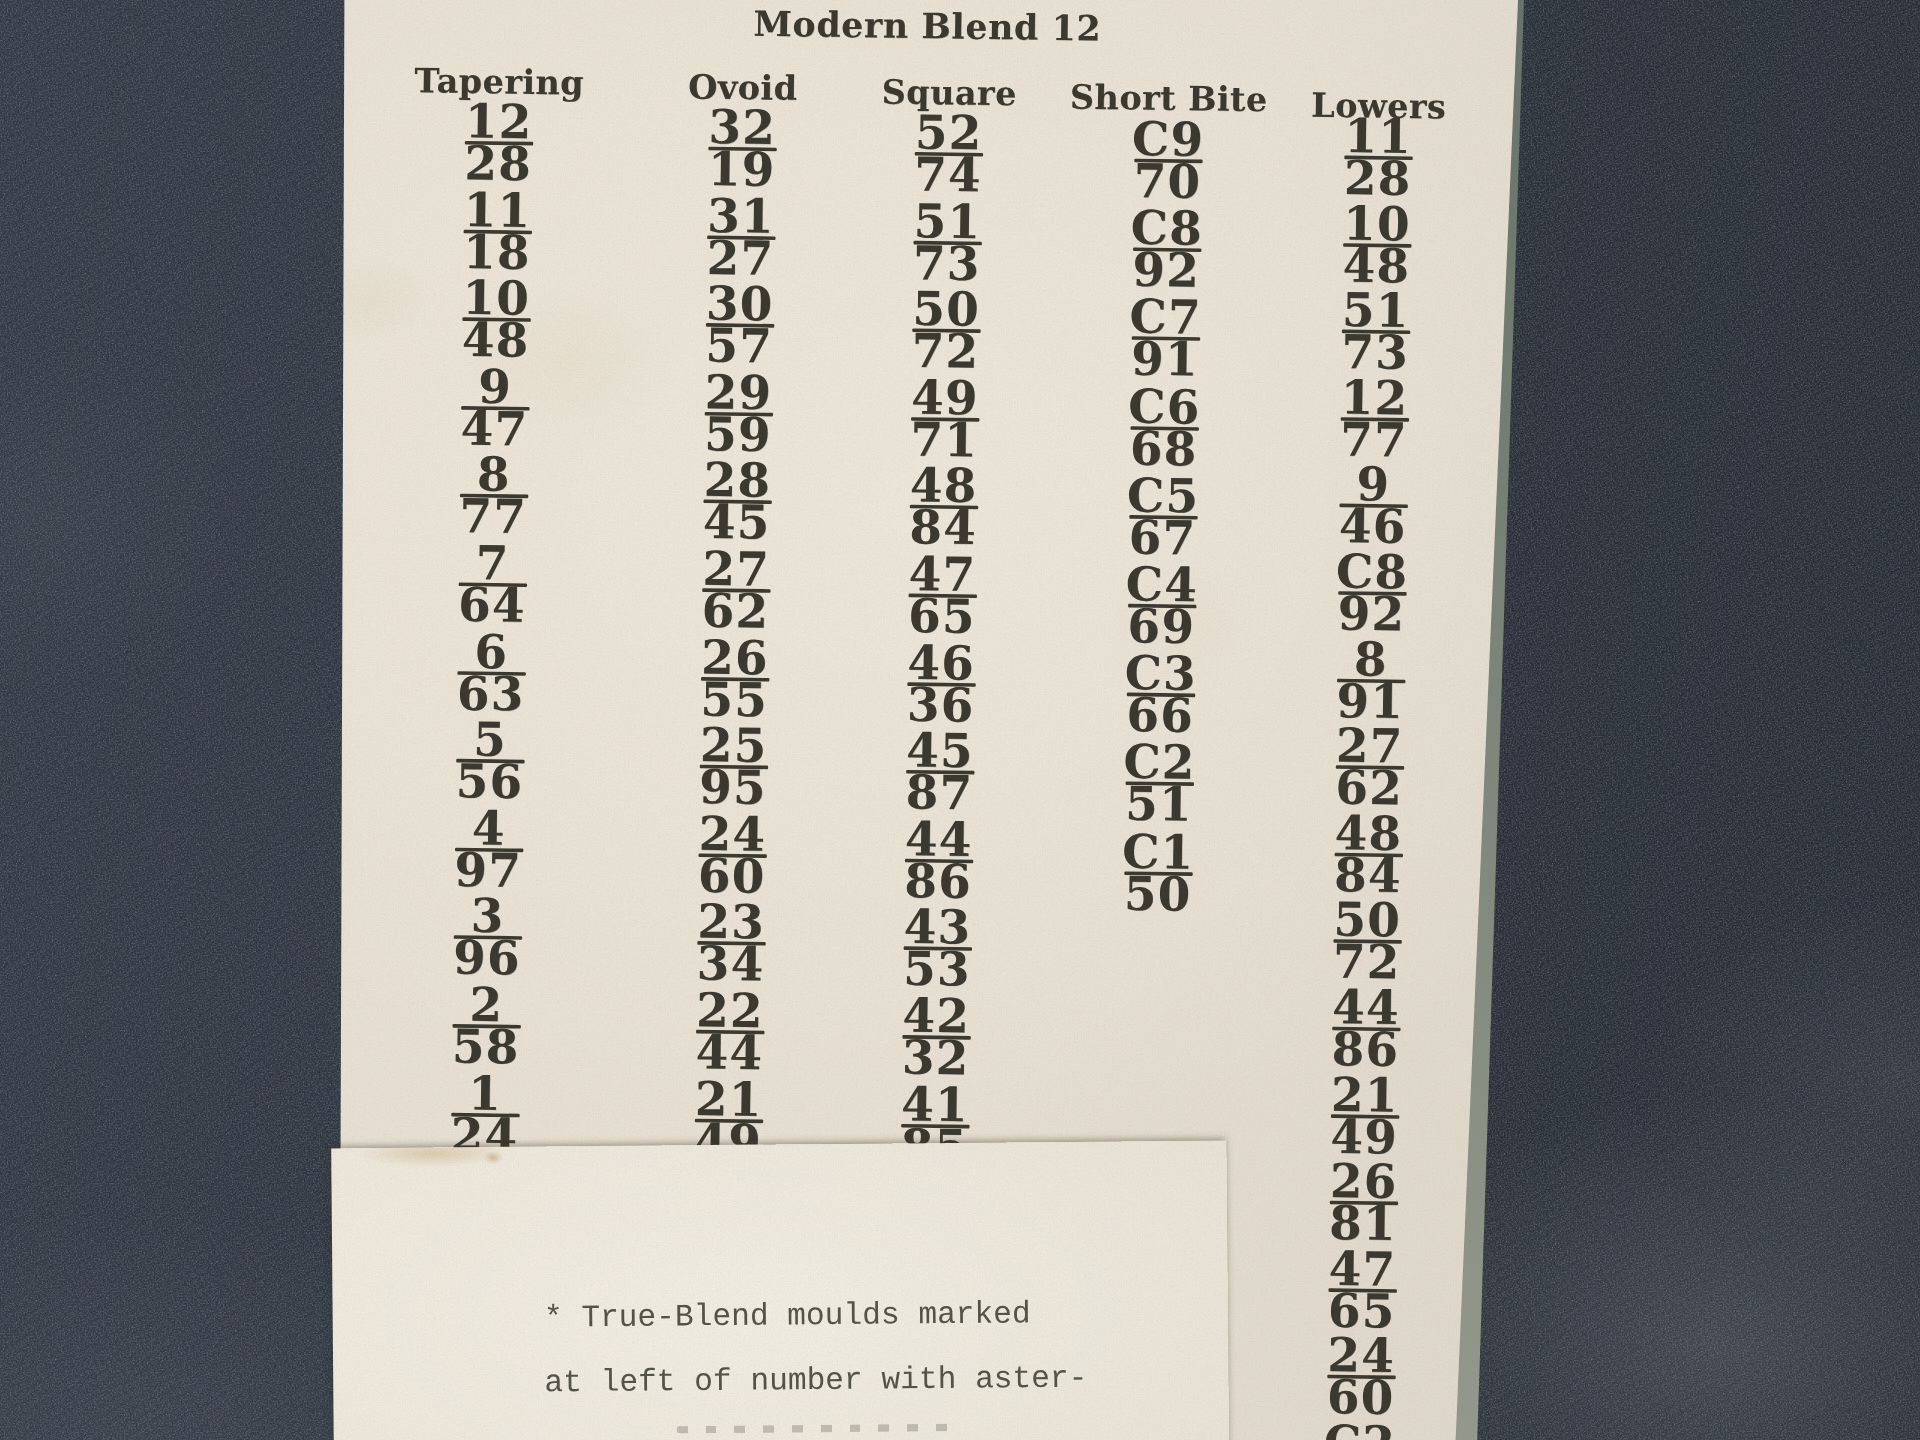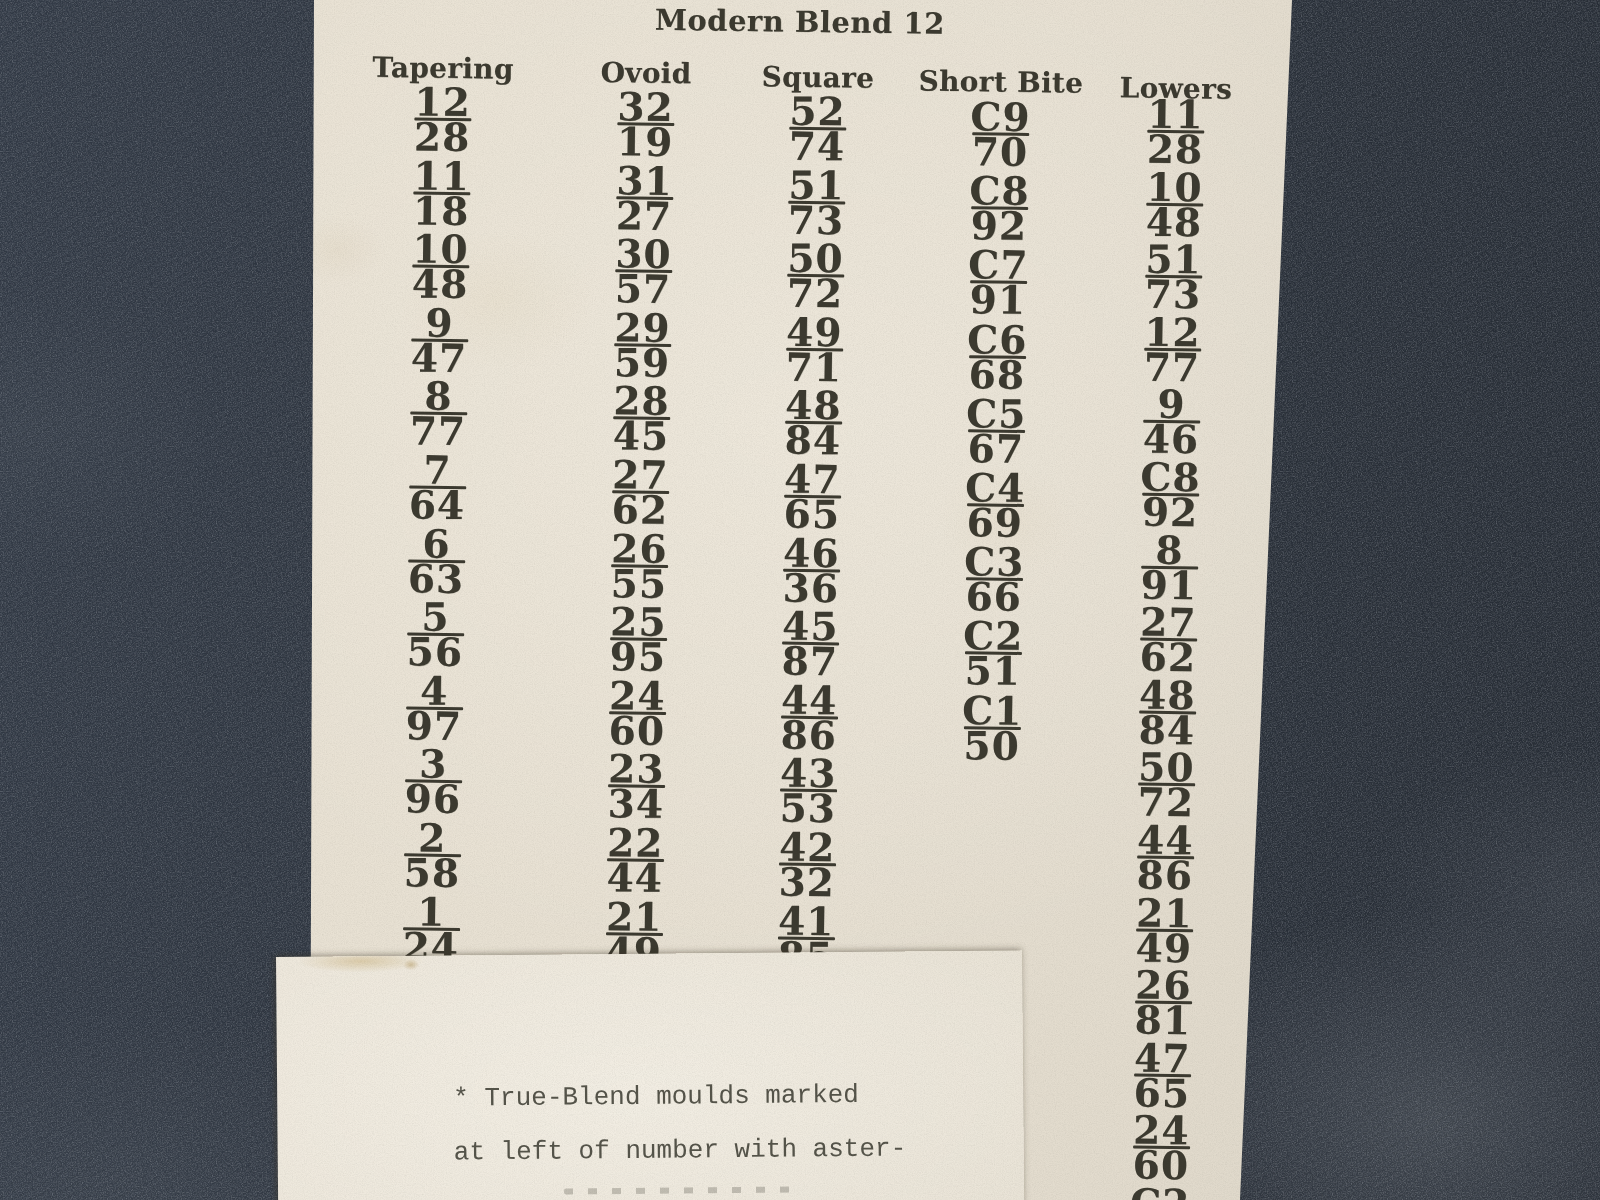--- a/index.html
+++ b/index.html
@@ -34,21 +34,20 @@
   
   .paper-upper{
     position:absolute;inset:0;
     clip-path:polygon(287px 0px,1265px 0px,1213px 1200px,283px 1200px);
     background:
       radial-gradient(140px 100px at 470px 300px, rgba(205,185,140,0.10), transparent 70%),
       radial-gradient(100px 80px at 980px 520px, rgba(200,180,135,0.08), transparent 70%),
       radial-gradient(70px 50px at 310px 250px, rgba(190,170,130,0.10), transparent 70%),
       radial-gradient(900px 700px at 760px 420px, rgba(255,252,245,0.25), transparent 80%),
       linear-gradient(105deg,#eae3d5 0%, #e6dfd1 55%, #dcd5c7 100%);
-    margin-left: 27px;
   }
   
   .sheet-content{
     position:absolute;inset:0;
     transform:rotate(0.8deg);transform-origin:0 0;
     color:#3b392f;
     text-shadow:0.3px 0.3px 0 rgba(58,56,46,0.35);
   }
   .title{
     position:absolute;left:573px;top:-6px;width:400px;text-align:center;

